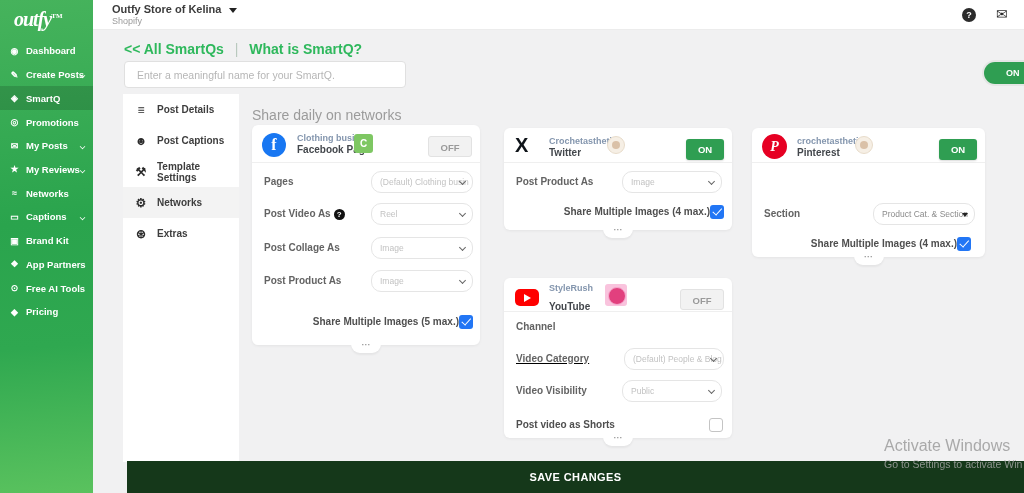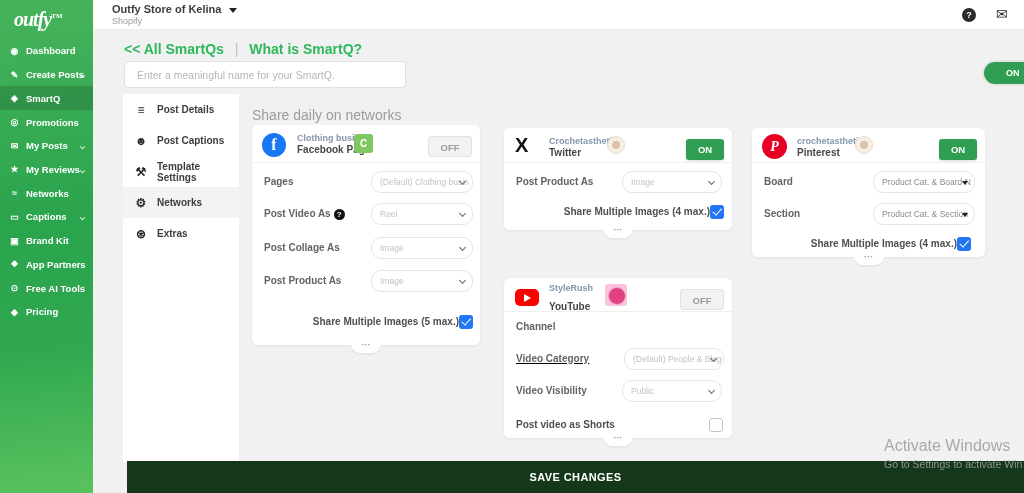--- a/index.html
+++ b/index.html
@@ -274,24 +274,20 @@
   </section>
 
   <section class="card" style="left:752px; top:128px; width:233px; height:129px;">
     <div class="card-head" style="height:35px;">
       <div class="pin-ico">P</div>
       <div class="net-name">crochetasthetic</div>
       <div class="net-type">Pinterest</div>
       <div class="avatar-circ" style="left:103px; top:8px;"></div>
       <div class="toggle on">ON</div>
     </div>
-    <div class="row" style="top:43px; right:10px;">
-      <span class="row-label">Board</span>
-      <div class="dropdown darker" style="right:0; width:102px;"><span>Product Cat. &amp; Board N</span><span class="tri"></span></div>
-    </div>
     <div class="row" style="top:75px; right:10px;">
       <span class="row-label">Section</span>
       <div class="dropdown darker" style="right:0; width:102px;"><span>Product Cat. &amp; Section</span><span class="tri"></span></div>
     </div>
     <div class="check-row" style="left:12px; right:14px; top:108px;">
       <span class="check-label">Share Multiple Images (4 max.)</span>
       <span class="checkbox checked"></span>
     </div>
     <div class="notch">···</div>
   </section>

